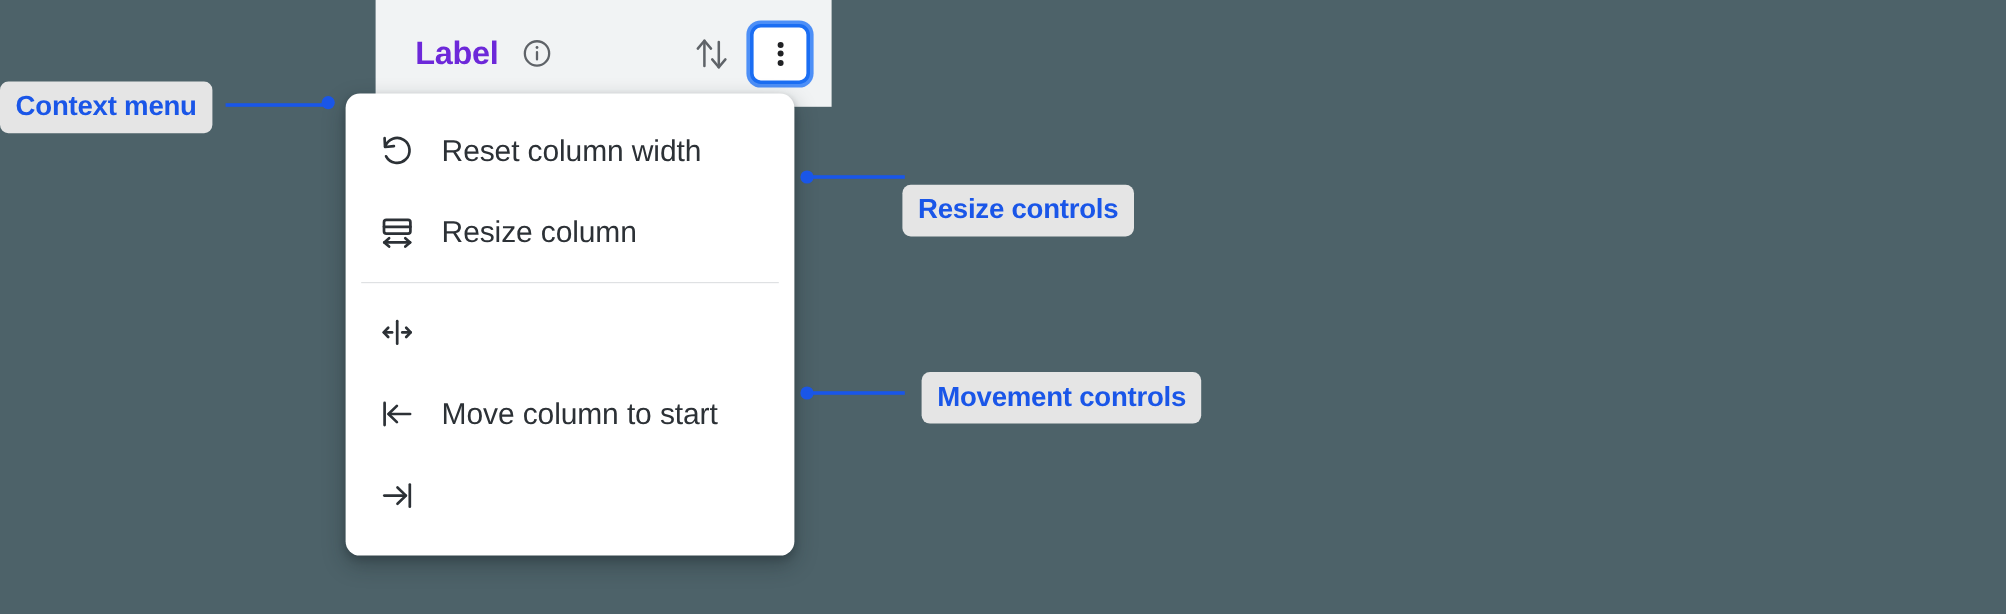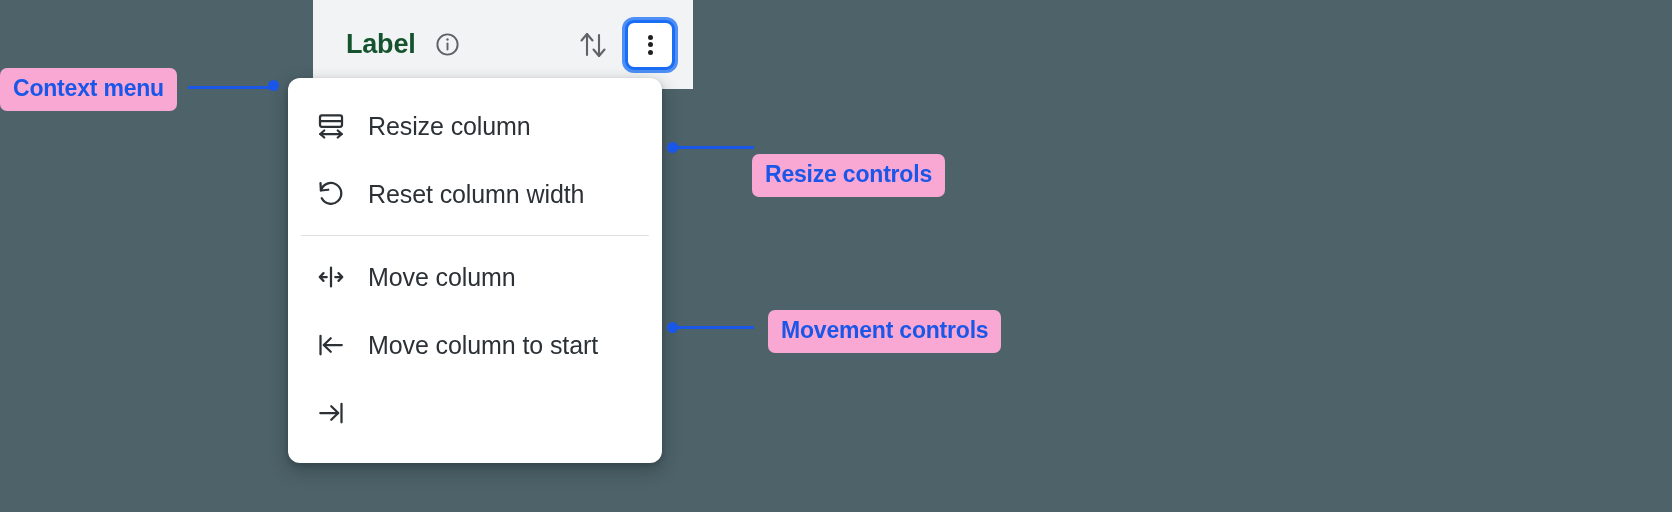--- a/index.html
+++ b/index.html
@@ -24,21 +24,21 @@
     height: 89px;
     background: #f1f3f4;
     display: flex;
     align-items: center;
     box-sizing: border-box;
     padding: 0 18px 0 33px;
   }
   #column-header .hdr-title {
     font-size: 27px;
     font-weight: bold;
-    color: #14532d;
+    color: #6d28d9;
     letter-spacing: -0.2px;
   }
   #column-header .info-wrap {
     margin-left: 18px;
     display: flex;
     align-items: center;
   }
   #column-header .spacer { flex: 1; }
   #column-header .sort-wrap {
     display: flex;
@@ -101,21 +101,21 @@
   }
   #menu-divider {
     height: 1px;
     background: #dfe1e3;
     margin: 7px 13px 7px 13px;
   }
 
   
   .callout-pill {
     position: absolute;
-    background: #f9a8d4;
+    background: #e5e5e5;
     border-radius: 7px;
     color: #1a56e8;
     font-size: 23px;
     font-weight: bold;
     letter-spacing: -0.2px;
     padding: 7px 13px 9px 13px;
     white-space: nowrap;
     box-sizing: border-box;
   }
   .callout-line {
@@ -176,53 +176,52 @@
       <span class="kebab-dot"></span>
     </span>
   </span>
 </div>
 
 <div id="context-menu">
 
   <div class="menu-item">
     <span class="mi-icon">
       <svg width="30" height="30" viewBox="0 0 24 24" fill="none" stroke="#2c3136" stroke-width="1.8" stroke-linecap="round" stroke-linejoin="round">
+        <path d="M4.0 9.0 A8.3 8.3 0 1 1 4.6 15.4"></path>
+        <polyline points="3.6,3.3 3.9,9.2 9.8,8.6"></polyline>
+      </svg>
+    </span>
+    <span class="mi-label">Reset column width</span>
+  </div>
+
+  <div class="menu-item">
+    <span class="mi-icon">
+      <svg width="30" height="30" viewBox="0 0 24 24" fill="none" stroke="#2c3136" stroke-width="1.8" stroke-linecap="round" stroke-linejoin="round">
         <rect x="3.2" y="3.4" width="17.6" height="9.2" rx="1.6"></rect>
         <line x1="3.2" y1="8" x2="20.8" y2="8"></line>
         <line x1="3.4" y1="18.4" x2="20.6" y2="18.4"></line>
         <polyline points="6.6,15.6 3.4,18.4 6.6,21.2"></polyline>
         <polyline points="17.4,15.6 20.6,18.4 17.4,21.2"></polyline>
       </svg>
     </span>
     <span class="mi-label">Resize column</span>
   </div>
 
-  <div class="menu-item">
-    <span class="mi-icon">
-      <svg width="30" height="30" viewBox="0 0 24 24" fill="none" stroke="#2c3136" stroke-width="1.8" stroke-linecap="round" stroke-linejoin="round">
-        <path d="M4.0 9.0 A8.3 8.3 0 1 1 4.6 15.4"></path>
-        <polyline points="3.6,3.3 3.9,9.2 9.8,8.6"></polyline>
-      </svg>
-    </span>
-    <span class="mi-label">Reset column width</span>
-  </div>
-
   <div id="menu-divider"></div>
 
   <div class="menu-item">
     <span class="mi-icon">
       <svg width="30" height="30" viewBox="0 0 24 24" fill="none" stroke="#2c3136" stroke-width="1.8" stroke-linecap="round" stroke-linejoin="round">
         <line x1="12" y1="4.5" x2="12" y2="19.5"></line>
         <line x1="3.2" y1="12" x2="8.6" y2="12"></line>
         <polyline points="6.0,8.9 3.0,12 6.0,15.1"></polyline>
         <line x1="15.4" y1="12" x2="20.8" y2="12"></line>
         <polyline points="18.0,8.9 21.0,12 18.0,15.1"></polyline>
       </svg>
     </span>
-    <span class="mi-label">Move column</span>
   </div>
 
   <div class="menu-item">
     <span class="mi-icon">
       <svg width="30" height="30" viewBox="0 0 24 24" fill="none" stroke="#2c3136" stroke-width="1.8" stroke-linecap="round" stroke-linejoin="round">
         <line x1="3.6" y1="4.6" x2="3.6" y2="19.4"></line>
         <line x1="6.4" y1="12" x2="20.6" y2="12"></line>
         <polyline points="11.8,6.6 6.2,12 11.8,17.4"></polyline>
       </svg>
     </span>

